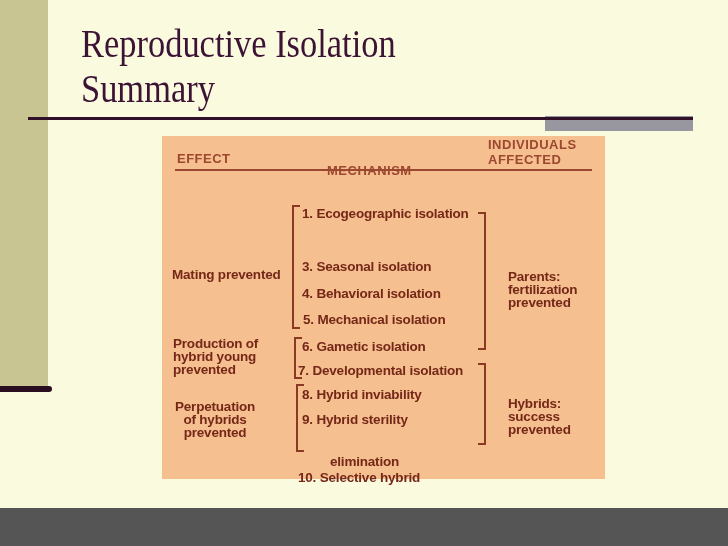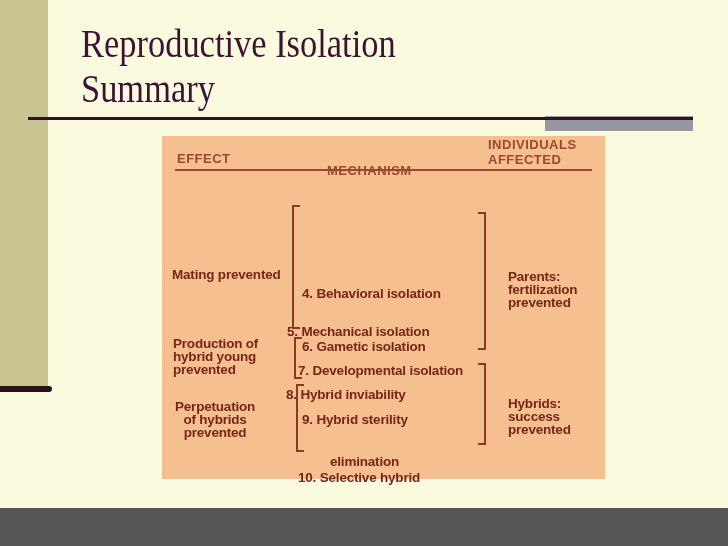--- a/index.html
+++ b/index.html
@@ -129,25 +129,27 @@
       <div>hybrid young</div>
       <div>prevented</div>
     </div>
 
     <div class="fig-abs fig-text" style="left:13px; top:264px;text-align:center;">
       <div>Perpetuation</div>
       <div>of hybrids</div>
       <div>prevented</div>
     </div>
 
+    <div class="fig-abs fig-text mech" style="left:140px; top:71px;">1. Ecogeographic isolation</div>
+    <div class="fig-abs fig-text mech" style="left:140px; top:124px;">3. Seasonal isolation</div>
     <div class="fig-abs fig-text mech" style="left:140px; top:151px;">4. Behavioral isolation</div>
-    <div class="fig-abs fig-text mech" style="left:125px; top:177px;margin-top:12px;">5. Mechanical isolation</div>
+    <div class="fig-abs fig-text mech" style="left:141px; top:177px;">5. Mechanical isolation</div>
     <div class="fig-abs fig-text mech" style="left:140px; top:204px;">6. Gametic isolation</div>
     <div class="fig-abs fig-text mech" style="left:136px; top:228px;">7. Developmental isolation</div>
-    <div class="fig-abs fig-text mech" style="left:124px; top:252px;">8. Hybrid inviability</div>
+    <div class="fig-abs fig-text mech" style="left:140px; top:252px;">8. Hybrid inviability</div>
     <div class="fig-abs fig-text mech" style="left:140px; top:277px;">9. Hybrid sterility</div>
     <div class="fig-abs fig-text mech" style="left:136px; top:303px;margin-top:32px;">10. Selective hybrid</div>
     <div class="fig-abs fig-text mech" style="left:168px; top:319px;">elimination</div>
 
     <div class="bk bk-l" style="left:130px; top:69px;  height:124px;"></div>
     <div class="bk bk-r" style="left:316px; top:76px;  height:138px;"></div>
     <div class="bk bk-l" style="left:132px; top:201px; height:42px;"></div>
     <div class="bk bk-r" style="left:316px; top:227px; height:82px;"></div>
     <div class="bk bk-l" style="left:134px; top:248px; height:68px;"></div>
 

